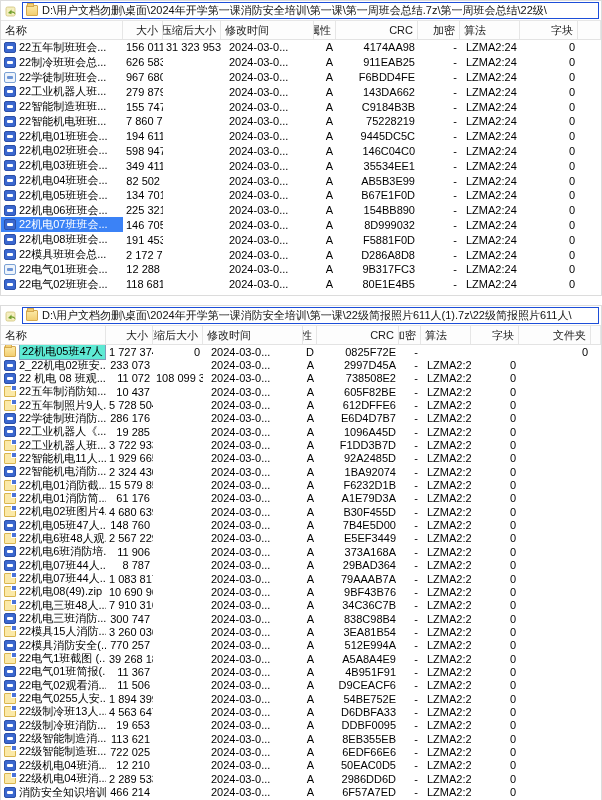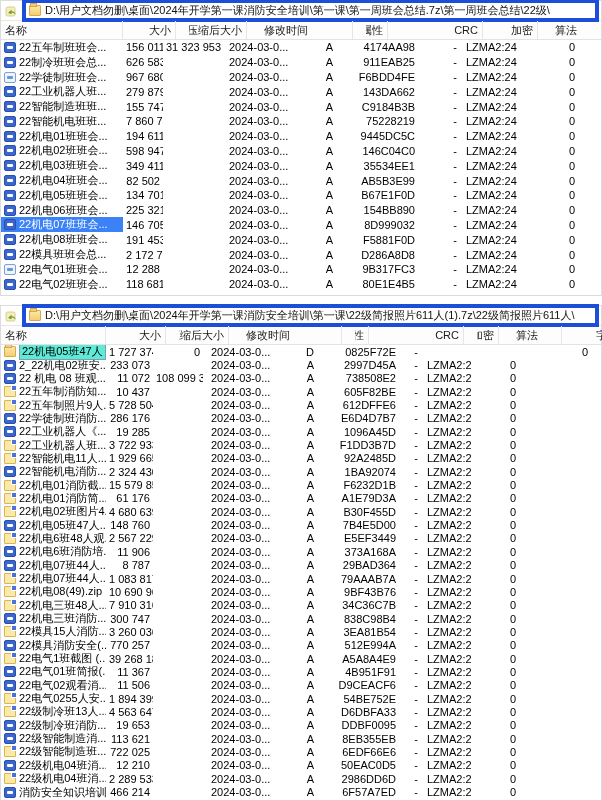--- a/index.html
+++ b/index.html
@@ -5,27 +5,27 @@
   html,body{margin:0;padding:0;background:#fff;}
   body{width:602px;height:800px;position:relative;overflow:hidden;
        font-family:"Liberation Sans","DejaVu Sans",sans-serif;font-size:11px;color:#000;}
   .panel{position:absolute;left:0;width:602px;background:#fff;border:1px solid #dcdcdc;box-sizing:border-box;}
   #panel1{top:0;height:296px;}
   #panel2{top:305px;height:627px;}
 
   
   .addrbar{display:flex;align-items:center;height:19px;padding:1px 2px;gap:3px;box-sizing:border-box;}
   .addr-btn{width:16px;height:15px;display:flex;align-items:center;justify-content:center;flex:0 0 auto;}
-  .addr-field{flex:1;display:flex;align-items:center;height:15px;border:4px solid #1d4ed8;background:#fff;
+  .addr-field{flex:1;display:flex;align-items:center;height:15px;border:1px solid #1d4ed8;background:#fff;
               padding:0 3px;gap:4px;overflow:hidden;}
   .addr-text{white-space:nowrap;overflow:hidden;color:#111;}
 
   
   .header-row{display:grid;height:20px;align-items:stretch;background:#fdfdfd;
-              border-top:1px solid #e6e6e6;border-bottom:1px solid #e3e3e3;box-sizing:border-box;gap:13px;}
+              border-top:1px solid #e6e6e6;border-bottom:1px solid #e3e3e3;box-sizing:border-box;}
   .hcell{display:flex;align-items:center;padding:0 4px;border-right:1px solid #e6e6e6;
          white-space:nowrap;overflow:hidden;color:#1a1a1a;}
   .hcell.num{justify-content:flex-end;}
 
   
   .rows{overflow:hidden;}
   .row{display:grid;align-items:center;}
   #panel1 .row{height:14.8px;}
   #panel2 .row{height:13.35px;}
   #panel1 .header-row,#panel1 .row{grid-template-columns:122px 40px 58px 93px 22px 82px 42px 60px 58px 1fr;}

